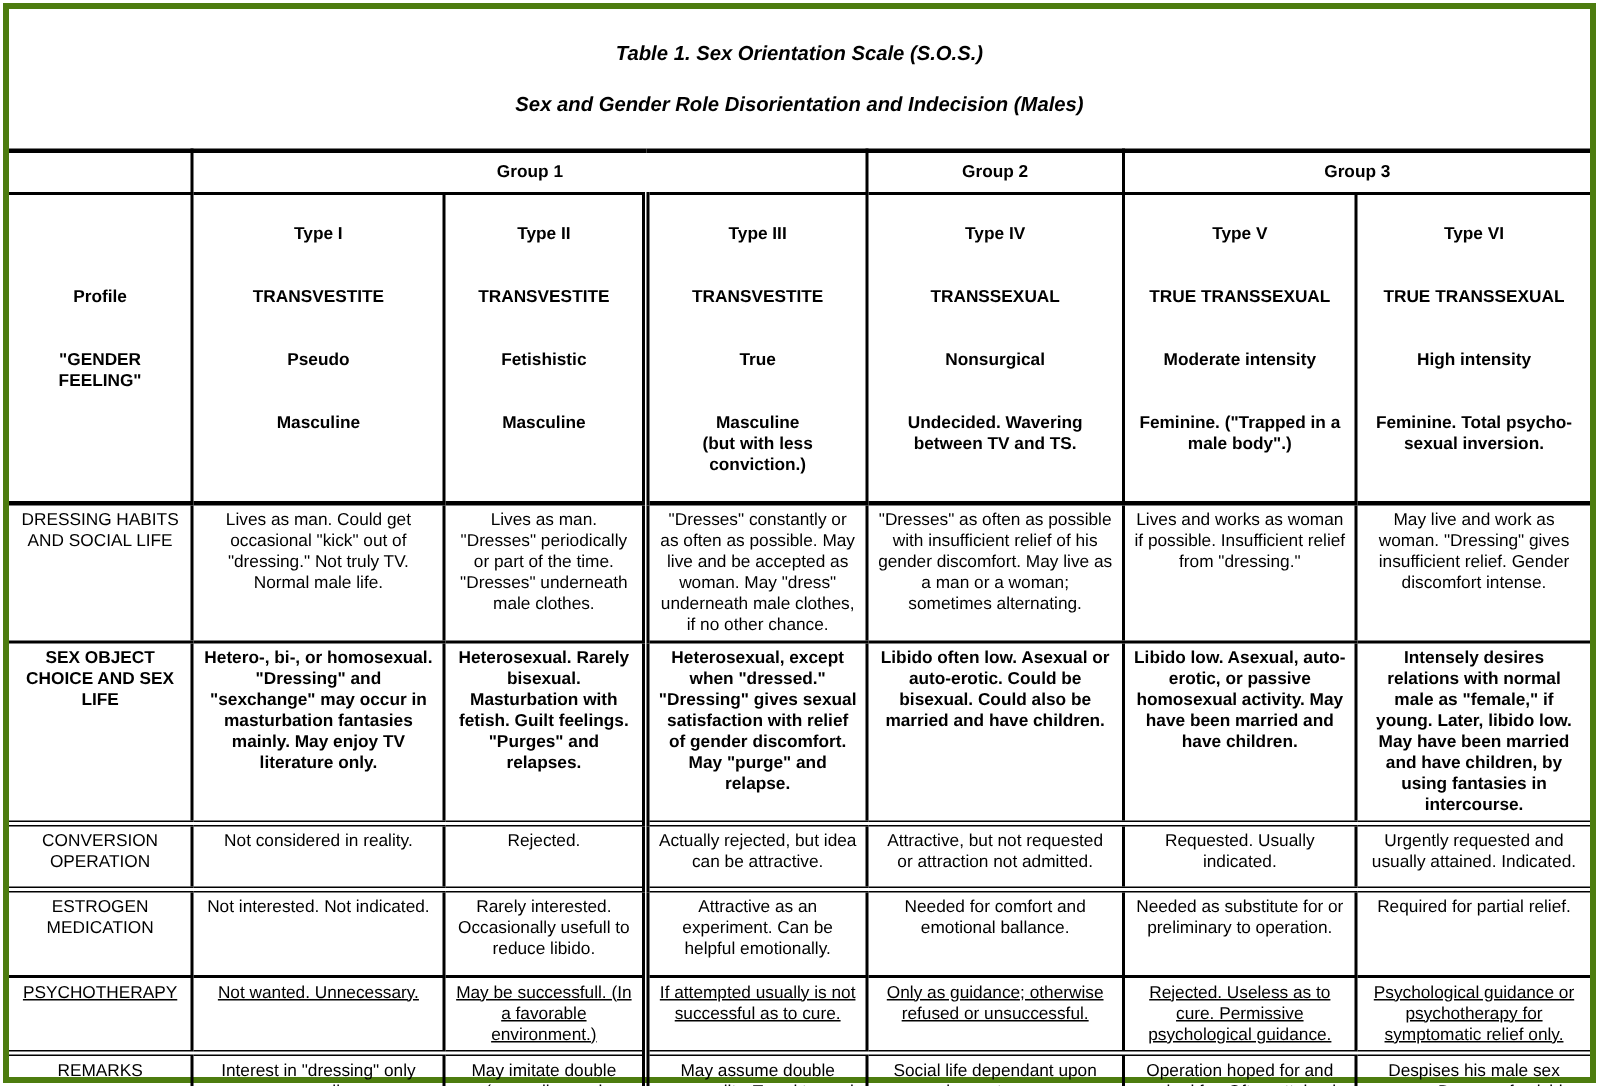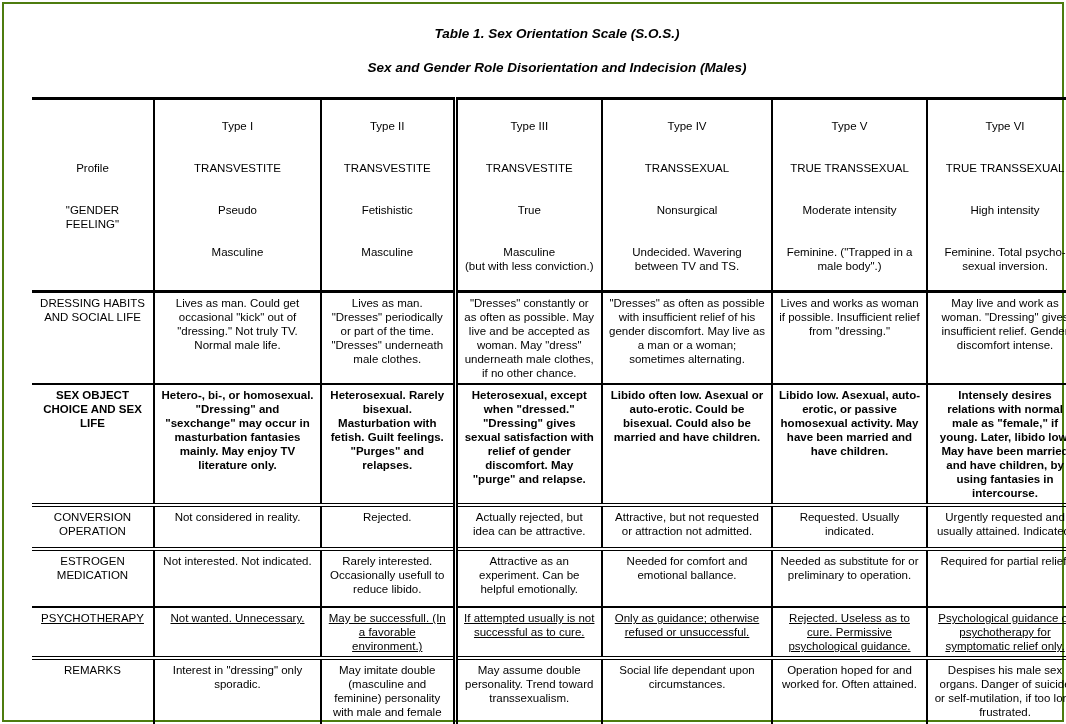--- a/index.html
+++ b/index.html
@@ -6,22 +6,21 @@
   body {
     width:1066px; height:724px;
     font-family:"Liberation Sans", sans-serif;
     color:#000;
     -webkit-font-smoothing:antialiased;
   }
   .frame {
     box-sizing:border-box;
     width:1062px; height:720px;
     margin:2px;
-    border:2px solid #4d7c0f;
-    padding-left:28px;
+    border:4px solid #4d7c0f;
   }
   table.sos {
     width:100%; height:100%;
     border-collapse:collapse;
     table-layout:fixed;
   }
   td {
     box-sizing:border-box;
     font-size:11.5px;
     line-height:14px;
@@ -30,21 +29,21 @@
     padding:3px 6px;
     white-space:pre-line;
     overflow:hidden;
   }
   
   td.v  { border-left:2px solid #000; }
   td.vd { border-left:5px double #000; }   
   
   tr.r-title  > td { border-bottom:3px solid #000; }
   tr.r-group  > td { border-bottom:2px solid #000; }
-  tr.r-profile> td { border-bottom:3px solid #000; }
+  tr.r-profile> td { border-bottom:3px solid #000;font-weight:bold; }
   tr.r-dressing > td { border-bottom:2px solid #000; }
   tr.r-sexobj   > td { border-bottom:4px double #000;font-weight:bold; }
   tr.r-kinsey   > td { border-bottom:3px solid #000; }
   tr.r-conversion > td { border-bottom:4px double #000;border-radius:13px; }
   tr.r-estrogen   > td { border-bottom:2px solid #000; }
   tr.r-psycho     > td { border-bottom:4px double #000;text-decoration:underline; }
   tr.r-remarks    > td { border-bottom:3px solid #000; }
   
   td.title-cell {
     vertical-align:middle;
@@ -85,20 +84,26 @@
     </colgroup>
 
     <tbody>
         <tr class="r-title">
       <td class="title-cell" colspan="7">
         <div>Table 1. Sex Orientation Scale (S.O.S.)</div>
         <div>Sex and Gender Role Disorientation and Indecision (Males)</div>
       </td>
     </tr>
 
+    <tr class="r-group">
+      <td class="group-cell"></td>
+      <td class="group-cell v" colspan="3">Group 1</td>
+      <td class="group-cell v">Group 2</td>
+      <td class="group-cell v" colspan="2">Group 3</td>
+    </tr>
 
     <tr class="r-profile">
       <td>
         <div class="hslot"></div>
         <div class="hslot">Profile</div>
         <div class="hslot last">"GENDER FEELING"</div>
       </td>
       <td class="v">
         <div class="hslot">Type I</div>
         <div class="hslot">TRANSVESTITE</div>

